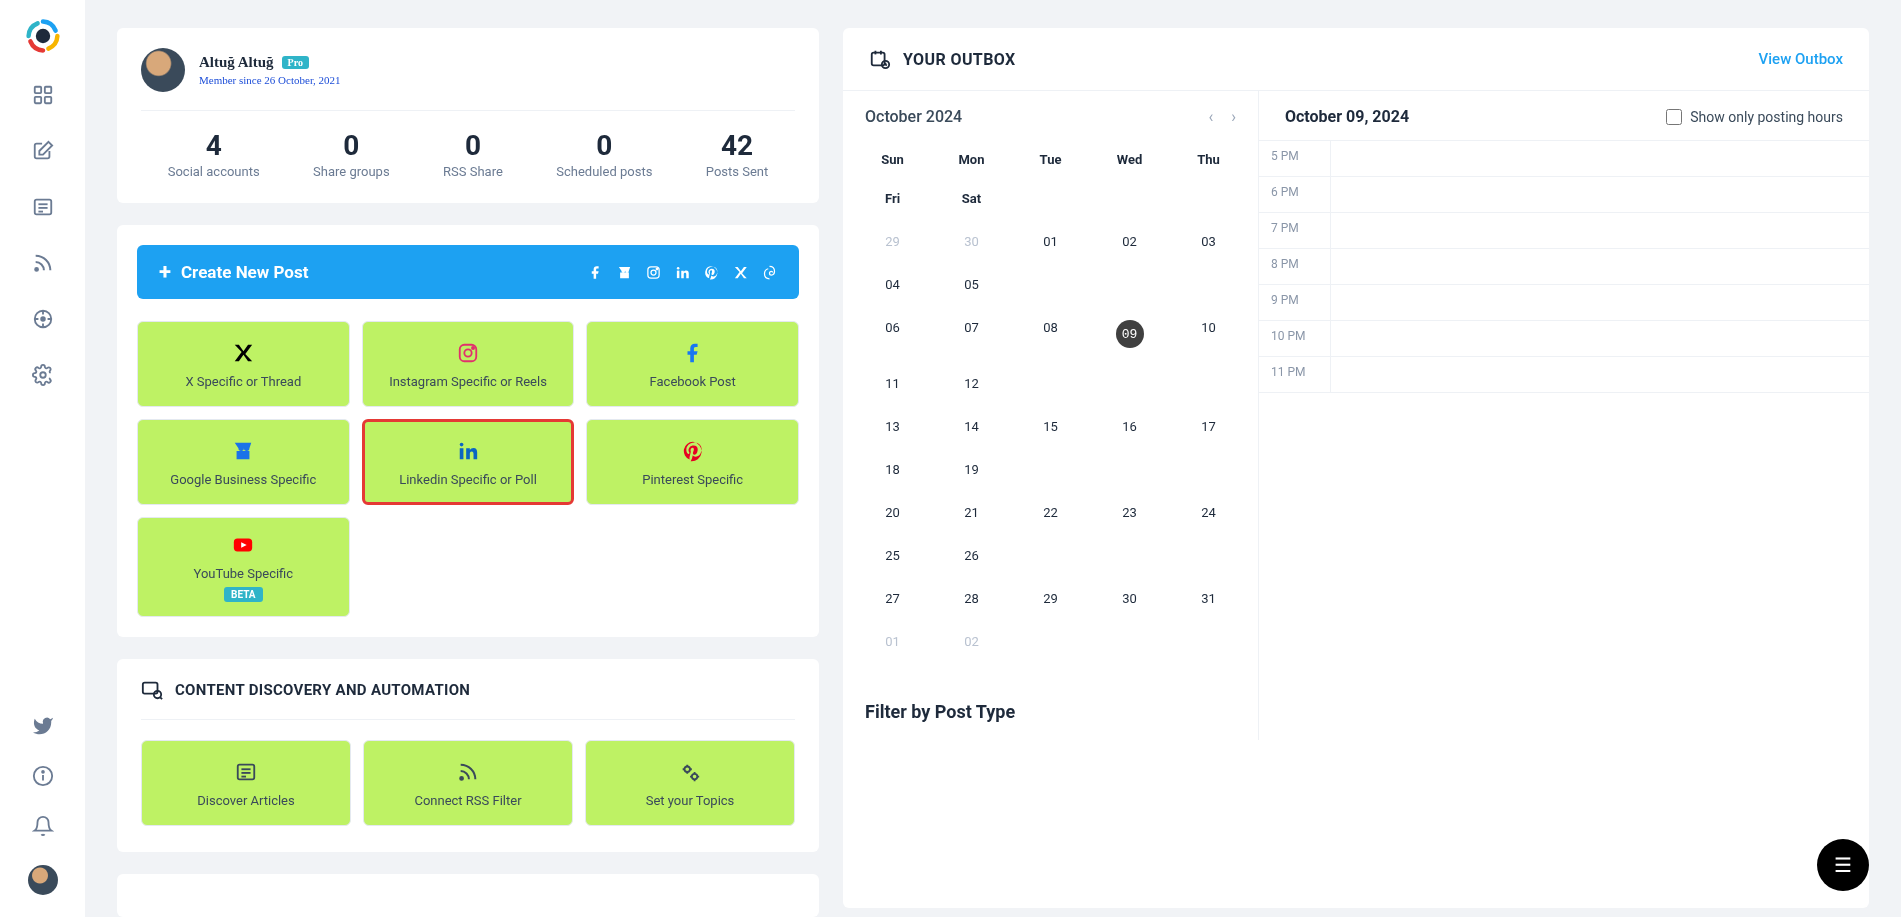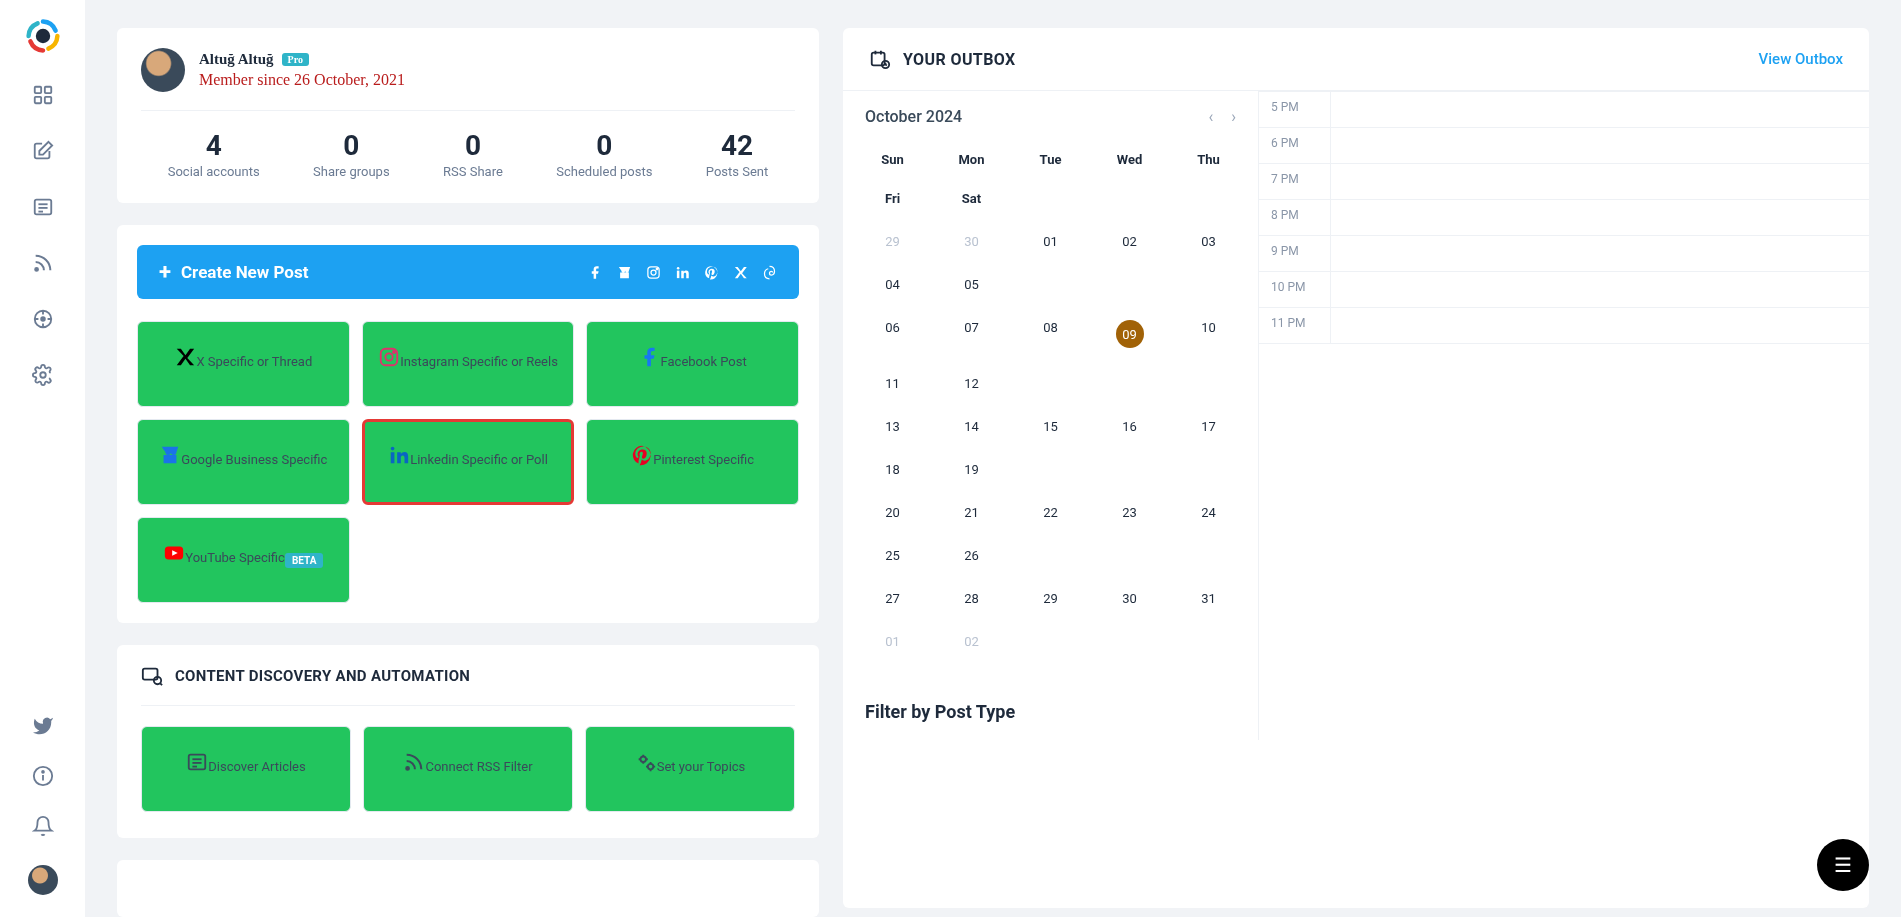--- a/index.html
+++ b/index.html
@@ -14,34 +14,34 @@
   .col-left { width: 702px; display: flex; flex-direction: column; gap: 22px; }
   .col-right { flex: 1; }
   .card { background: #fff; border-radius: 6px; }
   
   .profile-card { padding: 20px 24px 0 24px; }
   .profile-head { display: flex; align-items: center; gap: 14px; padding-bottom: 18px; border-bottom: 1px solid #eef1f5; font-family: Liberation Serif, serif; }
   .avatar-lg { width: 44px; height: 44px; border-radius: 50%; background: radial-gradient(circle at 40% 35%, #d8a87a 30%, #3a4a5a 34%); }
   .profile-name-row { display: flex; align-items: center; gap: 8px; }
   .profile-name { font-weight: 700; font-size: 15px; color: #1e2a3b; }
   .pro-badge { background: #2fb4c8; color: #fff; font-size: 10px; font-weight: 700; padding: 1px 6px; border-radius: 3px; }
-  .member-since { font-size: 16px; color: #b91c1c; margin-top: 3px; }
+  .member-since { font-size: 11px; color: #1d4ed8; margin-top: 3px; }
   .stats-row { display: flex; justify-content: space-around; padding: 18px 0 24px 0; }
   .stat { text-align: center; }
   .stat-num { font-size: 28px; font-weight: 700; color: #1e2a3b; }
   .stat-lbl { font-size: 13px; color: #6b7b93; margin-top: 2px; }
   
   .create-card { padding: 20px; }
   .create-bar { background: #1da1f2; color: #fff; border-radius: 6px; padding: 16px 22px; display: flex; align-items: center; justify-content: space-between; cursor: pointer; }
   .create-left { display: flex; align-items: center; gap: 10px; font-weight: 700; font-size: 17px; }
   .plus { font-size: 22px; line-height: 1; font-weight: 700; }
   .create-icons { display: flex; gap: 14px; align-items: center; font-size: 14px; }
   .create-icons span { color: #fff; }
   .post-grid { display: grid; grid-template-columns: repeat(3, 1fr); gap: 12px; margin-top: 22px; }
-  .post-btn { border: 1px solid #e4e9f0; border-radius: 6px; text-align: center; padding: 8px 8px 14px 8px; cursor: pointer; background: #22c55e; display: flex; flex-direction: row; align-items: center; justify-content: center; min-height: 86px; }
+  .post-btn { border: 1px solid #e4e9f0; border-radius: 6px; text-align: center; padding: 14px 8px 14px 8px; cursor: pointer; background: #bef264; display: flex; flex-direction: column; align-items: center; justify-content: center; min-height: 86px; }
   .post-btn.highlighted { border: 3px solid #e53935; }
   .post-icon { height: 26px; display: flex; align-items: center; justify-content: center; margin-bottom: 8px; }
   .post-label { font-size: 13px; color: #3a4a5a; }
   .beta-badge { background: #2fb4c8; color: #fff; font-size: 10px; font-weight: 700; padding: 2px 7px; border-radius: 3px; margin-top: 6px; display: inline-block; }
   
   .disc-card { padding: 20px 24px 26px 24px; }
   .disc-head { display: flex; align-items: center; gap: 12px; padding-bottom: 18px; border-bottom: 1px solid #eef1f5; margin-bottom: 20px; }
   .disc-title { font-weight: 700; font-size: 15px; color: #1e2a3b; letter-spacing: .3px; }
   .disc-grid { display: grid; grid-template-columns: repeat(3, 1fr); gap: 12px; }
   .blank-card { height: 60px; }
@@ -56,21 +56,21 @@
   .sched-col { flex: 1; }
   .cal-head { display: flex; align-items: center; justify-content: space-between; padding: 16px 22px 14px 22px; }
   .cal-month { font-size: 16px; color: #3a4a5a; font-weight: 500; }
   .cal-nav { display: flex; gap: 18px; color: #9aa6b8; }
   .cal-nav span { cursor: pointer; font-size: 16px; }
   .cal-grid { padding: 2px 10px 20px 10px; }
   .cal-row { display: grid; grid-template-columns: repeat(5, 1fr); text-align: center; }
   .cal-dow { font-size: 13px; font-weight: 700; color: #1e2a3b; padding: 10px 0 14px 0; }
   .cal-cell { font-size: 13px; color: #1e2a3b; padding: 14px 0; }
   .cal-cell.muted { color: #b9c2d0; }
-  .cal-cell.sel span { background: #a16207; color: #fff; border-radius: 50%; width: 28px; height: 28px; display: inline-flex; align-items: center; justify-content: center; }
+  .cal-cell.sel span { background: #404040; color: #fff; border-radius: 50%; width: 28px; height: 28px; display: inline-flex; align-items: center; justify-content: center; font-family: Liberation Mono, monospace; }
   .filter-title { font-weight: 700; font-size: 18px; padding: 18px 22px; }
   .sched-head { display: flex; align-items: center; justify-content: space-between; padding: 16px 26px 14px 26px; }
   .sched-date { font-weight: 700; font-size: 16px; }
   .show-hours { display: flex; align-items: center; gap: 8px; font-size: 14px; color: #3a4a5a; }
   .show-hours input { width: 16px; height: 16px; }
   .hours-list { border-top: 1px solid #eef1f5; }
   .hour-row { display: flex; border-bottom: 1px solid #eef1f5; height: 36px; }
   .hour-lbl { width: 72px; font-size: 12px; color: #8a96a8; padding: 8px 0 0 12px; border-right: 1px solid #eef1f5; }
   .fab { position: fixed; right: 32px; bottom: 26px; width: 52px; height: 52px; border-radius: 50%; background: #000; color: #fff; display: flex; align-items: center; justify-content: center; font-size: 20px; cursor: pointer; }
   svg { display: block; }
@@ -437,20 +437,27 @@
                   <div class="cal-cell">30</div>
                   <div class="cal-cell">31</div>
                   <div class="cal-cell muted">01</div>
                   <div class="cal-cell muted">02</div>
                 </div>
               </div>
           </div>
           <div class="filter-title">Filter by Post Type</div>
         </div>
         <div class="sched-col">
+          <div class="sched-head">
+            <span class="sched-date">October 09, 2024</span>
+            <label class="show-hours">
+              <input type="checkbox" style="">
+              <span>Show only posting hours</span>
+            </label>
+          </div>
           <div class="hours-list" id="hours-list">
               <div class="hour-row">
                 <div class="hour-lbl">5 PM</div>
                 <div style="flex:1"></div>
               </div>
               <div class="hour-row">
                 <div class="hour-lbl">6 PM</div>
                 <div style="flex:1"></div>
               </div>
               <div class="hour-row">

